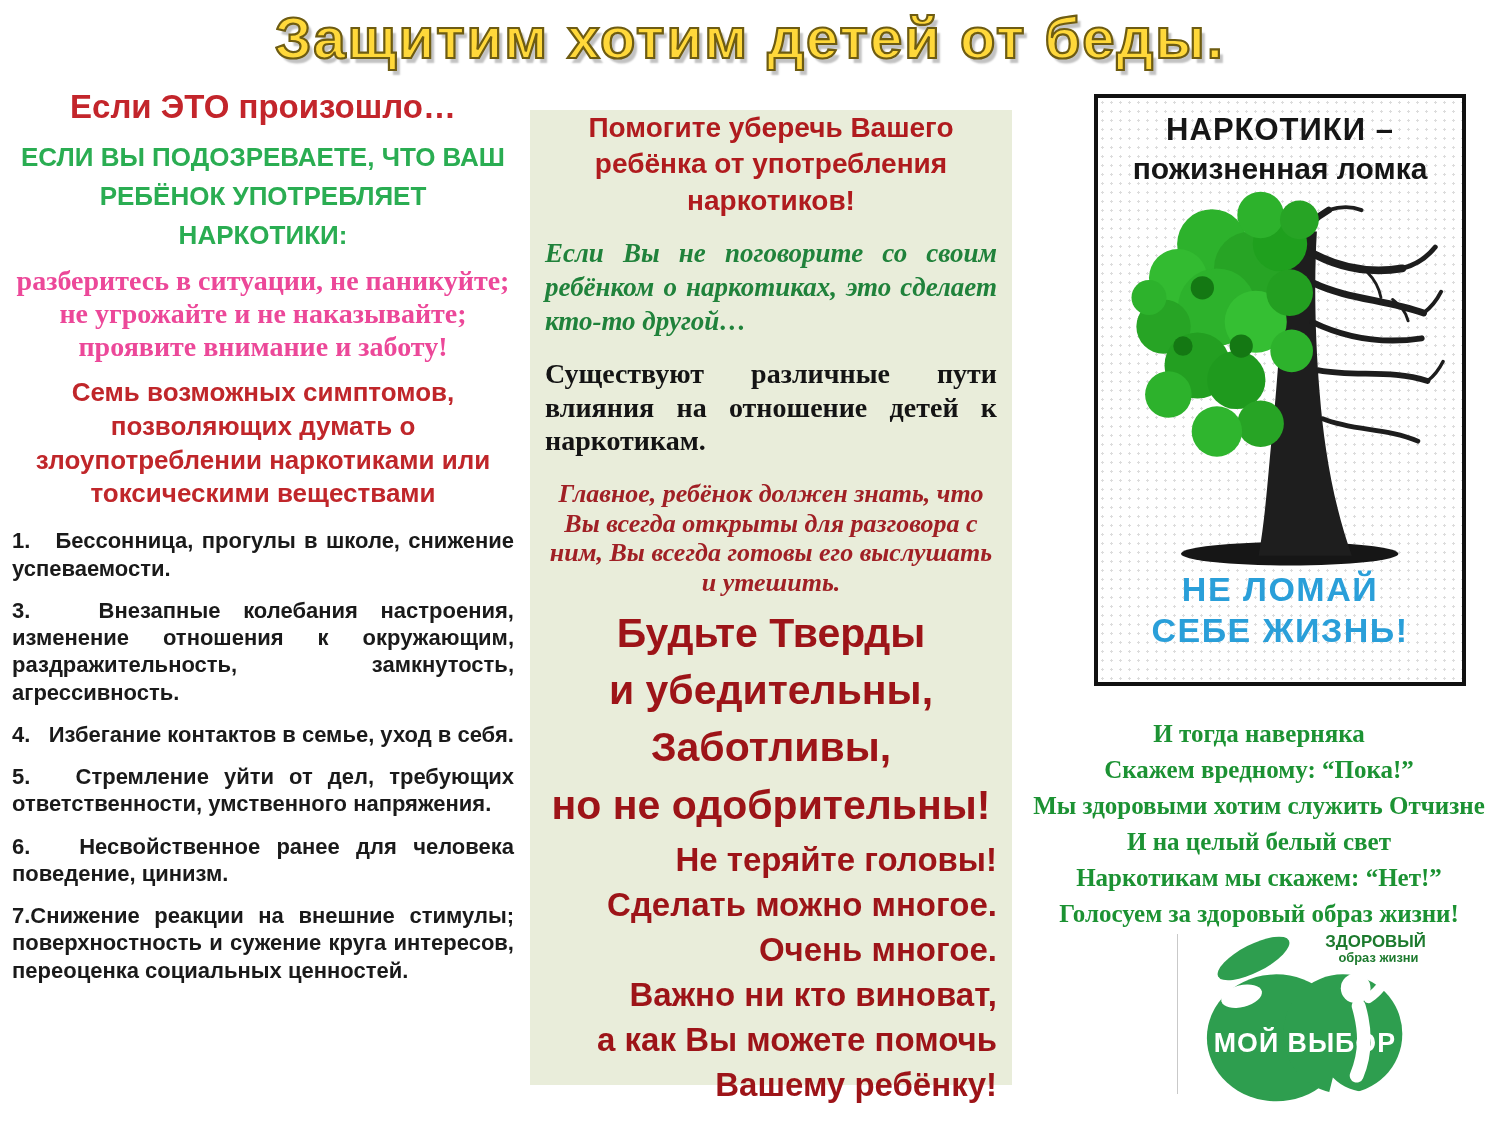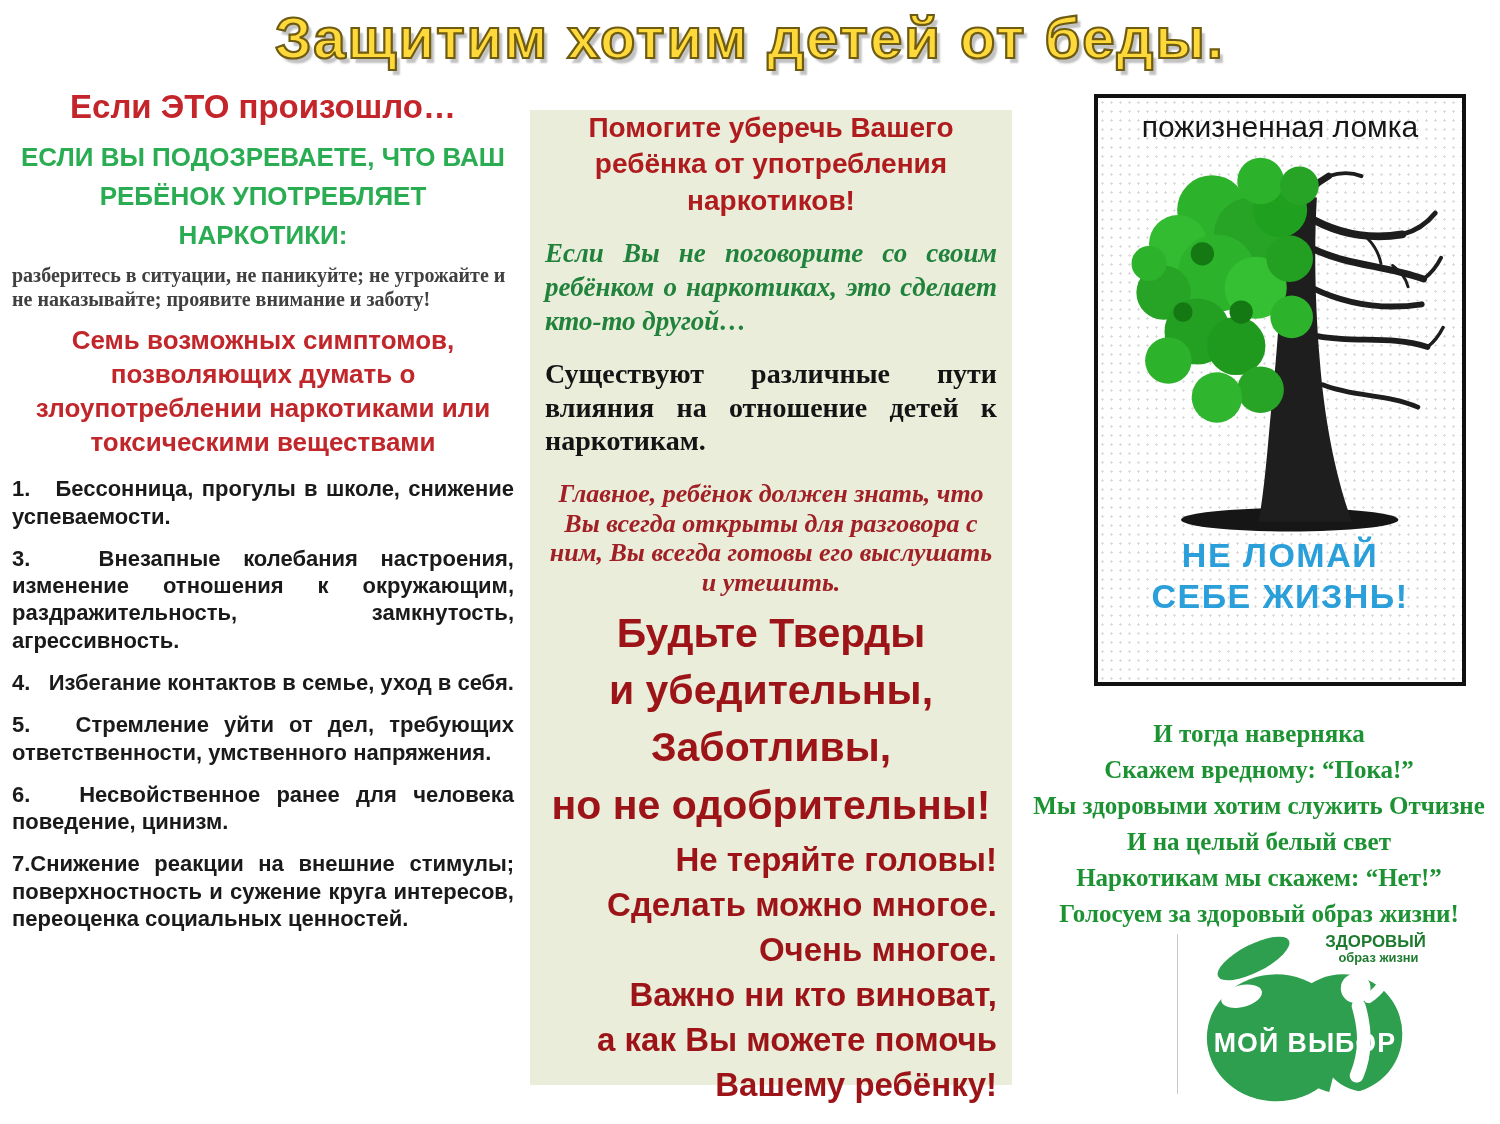--- a/index.html
+++ b/index.html
@@ -13,22 +13,22 @@
     position:absolute; top:4px; left:0; width:100%; margin:0;
     text-align:center; font-size:58px; font-weight:bold; letter-spacing:2px;
     color:#ffd83a; -webkit-text-stroke:2.2px #6e5c12;
     text-shadow:4px 5px 2px #c2c2c2;
     white-space:nowrap;
   }
   
   .col-left { position:absolute; left:12px; top:88px; width:502px; }
   .lh-red   { margin:0; text-align:center; font-size:33px; color:#c3252b; font-weight:bold; }
   .lh-green { margin:12px 0 0; text-align:center; font-size:26px; line-height:1.5; color:#2aad52; font-weight:bold; }
-  .advice   { margin:9px 0 0; font-family:"Liberation Serif",serif;
-              font-size:20px; line-height:1.18; font-weight:bold; color:#404040; }
+  .advice   { margin:9px 0 0; text-align:center; font-family:"Liberation Serif",serif;
+              font-size:28px; line-height:1.18; font-weight:bold; color:#ec4899; }
   .sym-head { margin:13px 0 0; text-align:center; font-size:26px; line-height:1.3; color:#c0262a; font-weight:bold; }
   .symptoms { margin-top:16px; }
   .sym-item { margin:0 0 15px; text-align:justify; font-size:22px; line-height:1.24;
               font-weight:bold; color:#1a1a1a; }
   
   .panel-mid { position:absolute; left:530px; top:110px; width:482px; height:975px;
                padding:0 15px 0; background:#e9edda; }
   .mid-head   { margin:0; text-align:center; font-size:28px; line-height:1.3; font-weight:bold; color:#b01b1e; }
   .mid-green  { margin:17px 0 0; text-align:justify; font-family:"Liberation Serif",serif;
                 font-style:italic; font-weight:bold; font-size:27px; line-height:1.26; color:#20823b; }
@@ -41,21 +41,21 @@
                 color:#9d1418; line-height:1.06; }
   .med-lines  { margin-top:16px; }
   .med-line   { margin-top:10px; text-align:right; font-size:33px; font-weight:bold;
                 color:#9d1418; line-height:1.06; }
   
   .poster { position:absolute; left:1094px; top:94px; width:372px; height:592px;
             background-color:#ffffff; border:4px solid #111;
             background-image:radial-gradient(circle,#dcdcdc 1px, rgba(0,0,0,0) 1.3px);
             background-size:9px 9px; text-align:center; overflow:hidden; }
   .poster-t1 { margin:14px 0 0; font-size:31px; font-weight:800; letter-spacing:1px; color:#161616; }
-  .poster-t2 { margin:12px; font-size:30px; font-weight:400; color:#161616; }
+  .poster-t2 { margin:4px; font-size:30px; font-weight:700; color:#161616; }
   .tree { display:block; margin:4px auto 0; }
   .slogan { font-size:34px; font-weight:bold; letter-spacing:1.5px; color:#2a9fd9; }
   .slogan2 { margin-top:2px; }
   
   .poem { position:absolute; left:1018px; top:716px; width:482px; text-align:center;
           font-family:"Liberation Serif",serif; font-weight:bold; font-size:25px; color:#1c9233; }
   .poem-line { line-height:36px; white-space:nowrap; }
   
   .logo-sep { position:absolute; left:1177px; top:934px; width:1px; height:160px; background:#c9c9c9; }
   .logo { position:absolute; left:1192px; top:926px; }
@@ -97,20 +97,21 @@
       <div class="med-line">Не теряйте головы!</div>
       <div class="med-line">Сделать можно многое.</div>
       <div class="med-line">Очень многое.</div>
       <div class="med-line">Важно ни кто виноват,</div>
       <div class="med-line">а как Вы можете помочь</div>
       <div class="med-line">Вашему ребёнку!</div>
     </div>
   </section>
 
   <section class="poster">
+    <div class="poster-t1">НАРКОТИКИ –</div>
     <div class="poster-t2">пожизненная ломка</div>
 
     <svg class="tree" width="330" height="380" viewBox="0 0 340 390">
 
       <ellipse cx="180" cy="374" rx="112" ry="12" fill="#161616"></ellipse>
 
       <path d="M148 376 C156 330 158 285 163 240 C167 200 171 140 176 70 C177 55 179 45 182 40
                L208 42 C205 90 206 150 211 210 C215 260 224 320 244 376 Z" fill="#1e1e1e"></path>
 
       <g stroke="#1d1d1d" fill="none" stroke-linecap="round">

